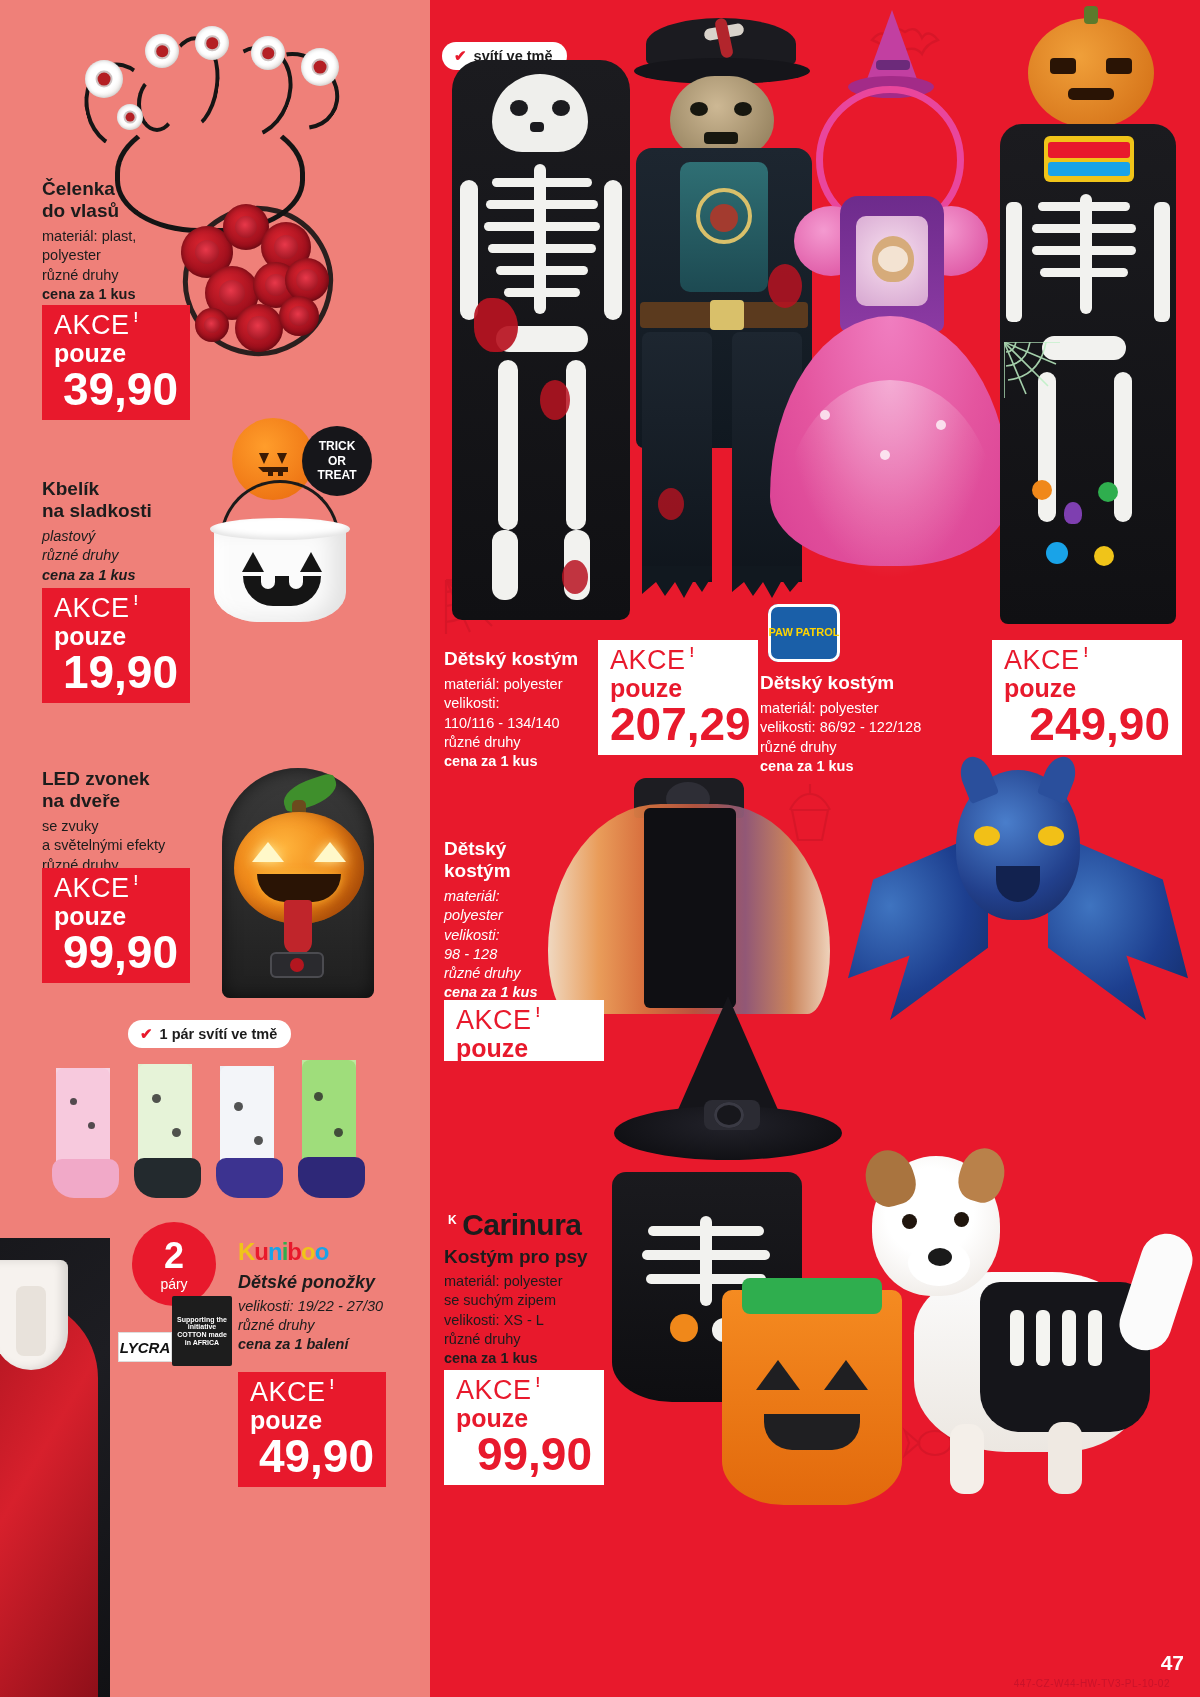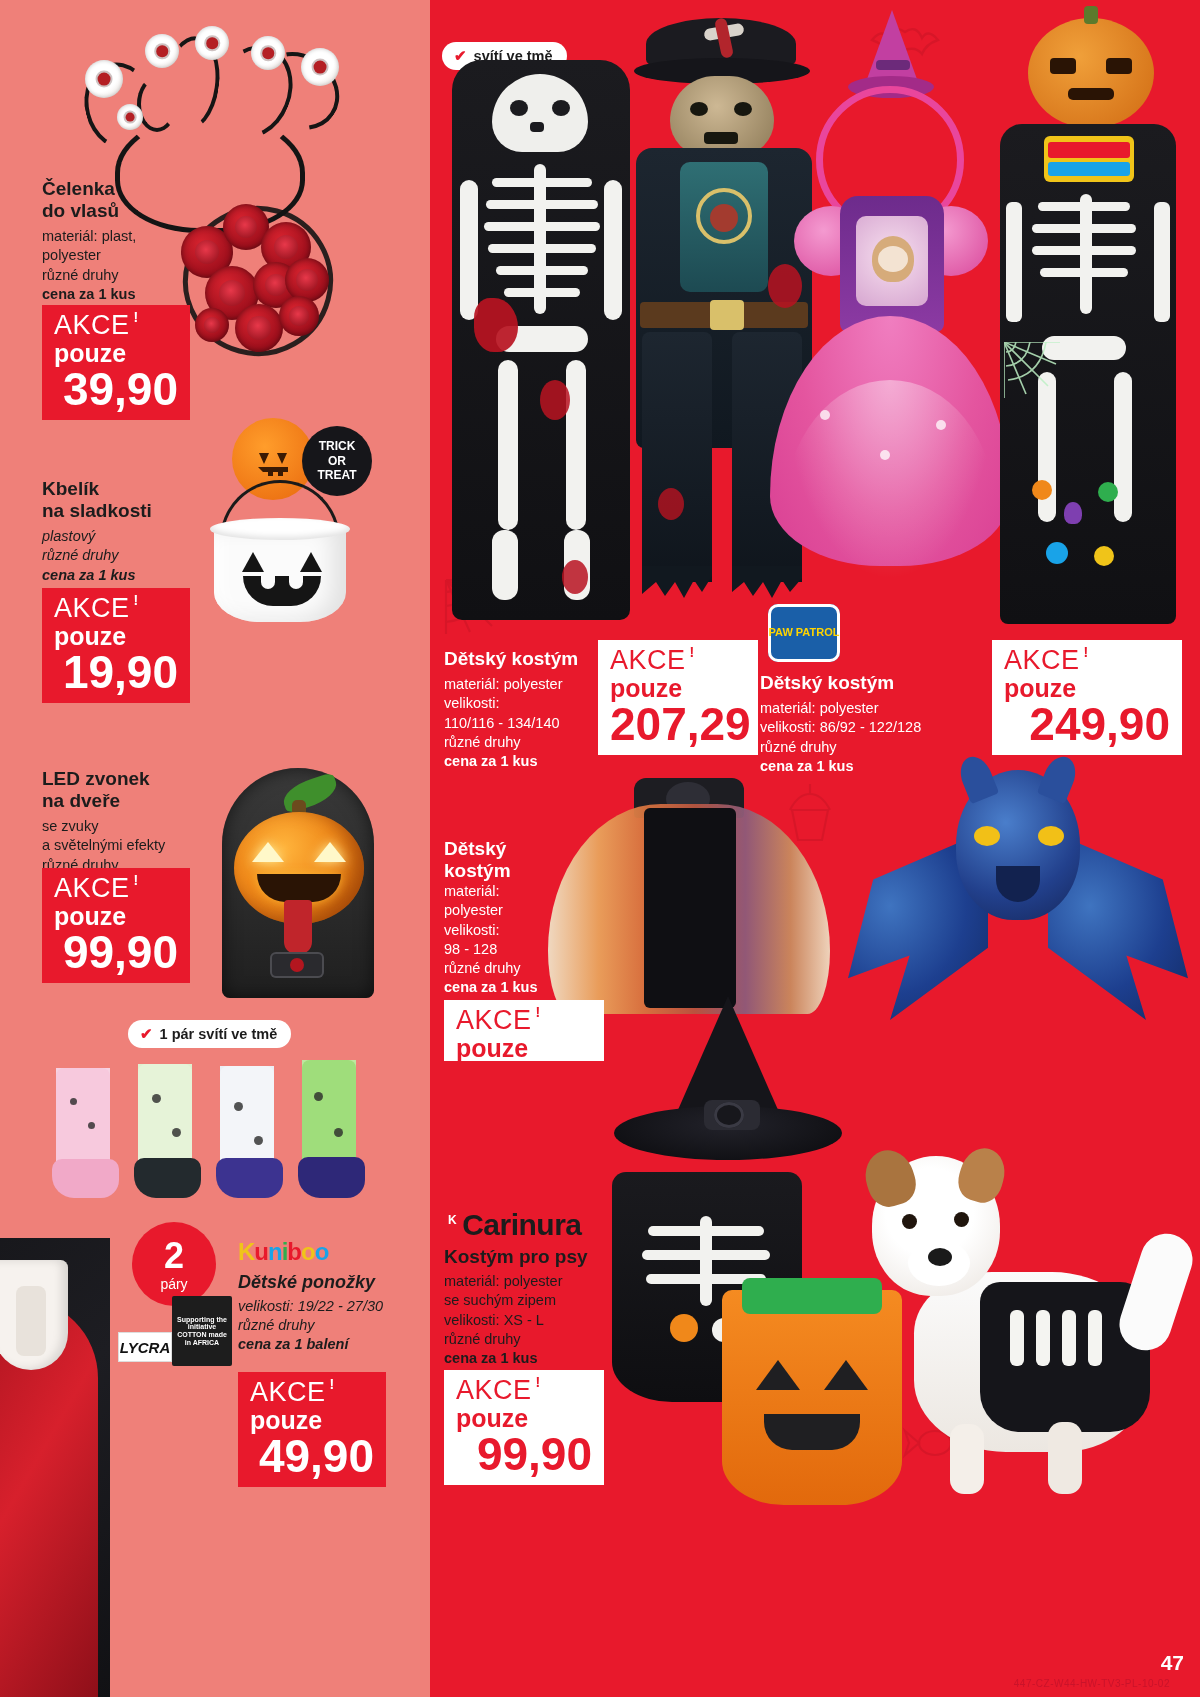--- a/index.html
+++ b/index.html
@@ -890,21 +890,21 @@
         <div style="position:absolute; left:96px; top:122px; width:56px; height:30px; background:#2b2b33; border-radius:8px;"></div>
         <div style="position:absolute; left:106px; top:124px; width:30px; height:26px; background:#17171c; border-radius:50%; box-shadow: inset 0 0 0 3px #3a3a44;"></div>
       </div>
     </div>
 
     <div class="abs white" style="left:14px; top:838px; width:130px;">
       <div class="prod-title">
         <span>Dětský</span><br>
         <span>kostým</span>
       </div>
-      <div class="prod-desc" style="">
+      <div class="prod-desc" style="margin-top:5px;font-style:italic;">
         <div>materiál:</div>
         <div>polyester</div>
         <div>velikosti:</div>
         <div>98 - 128</div>
         <div>různé druhy</div>
         <div><b>cena za 1 kus</b></div>
       </div>
     </div>
 
     <div class="akce abs" style="left:14px; top:1000px; width:160px;">

